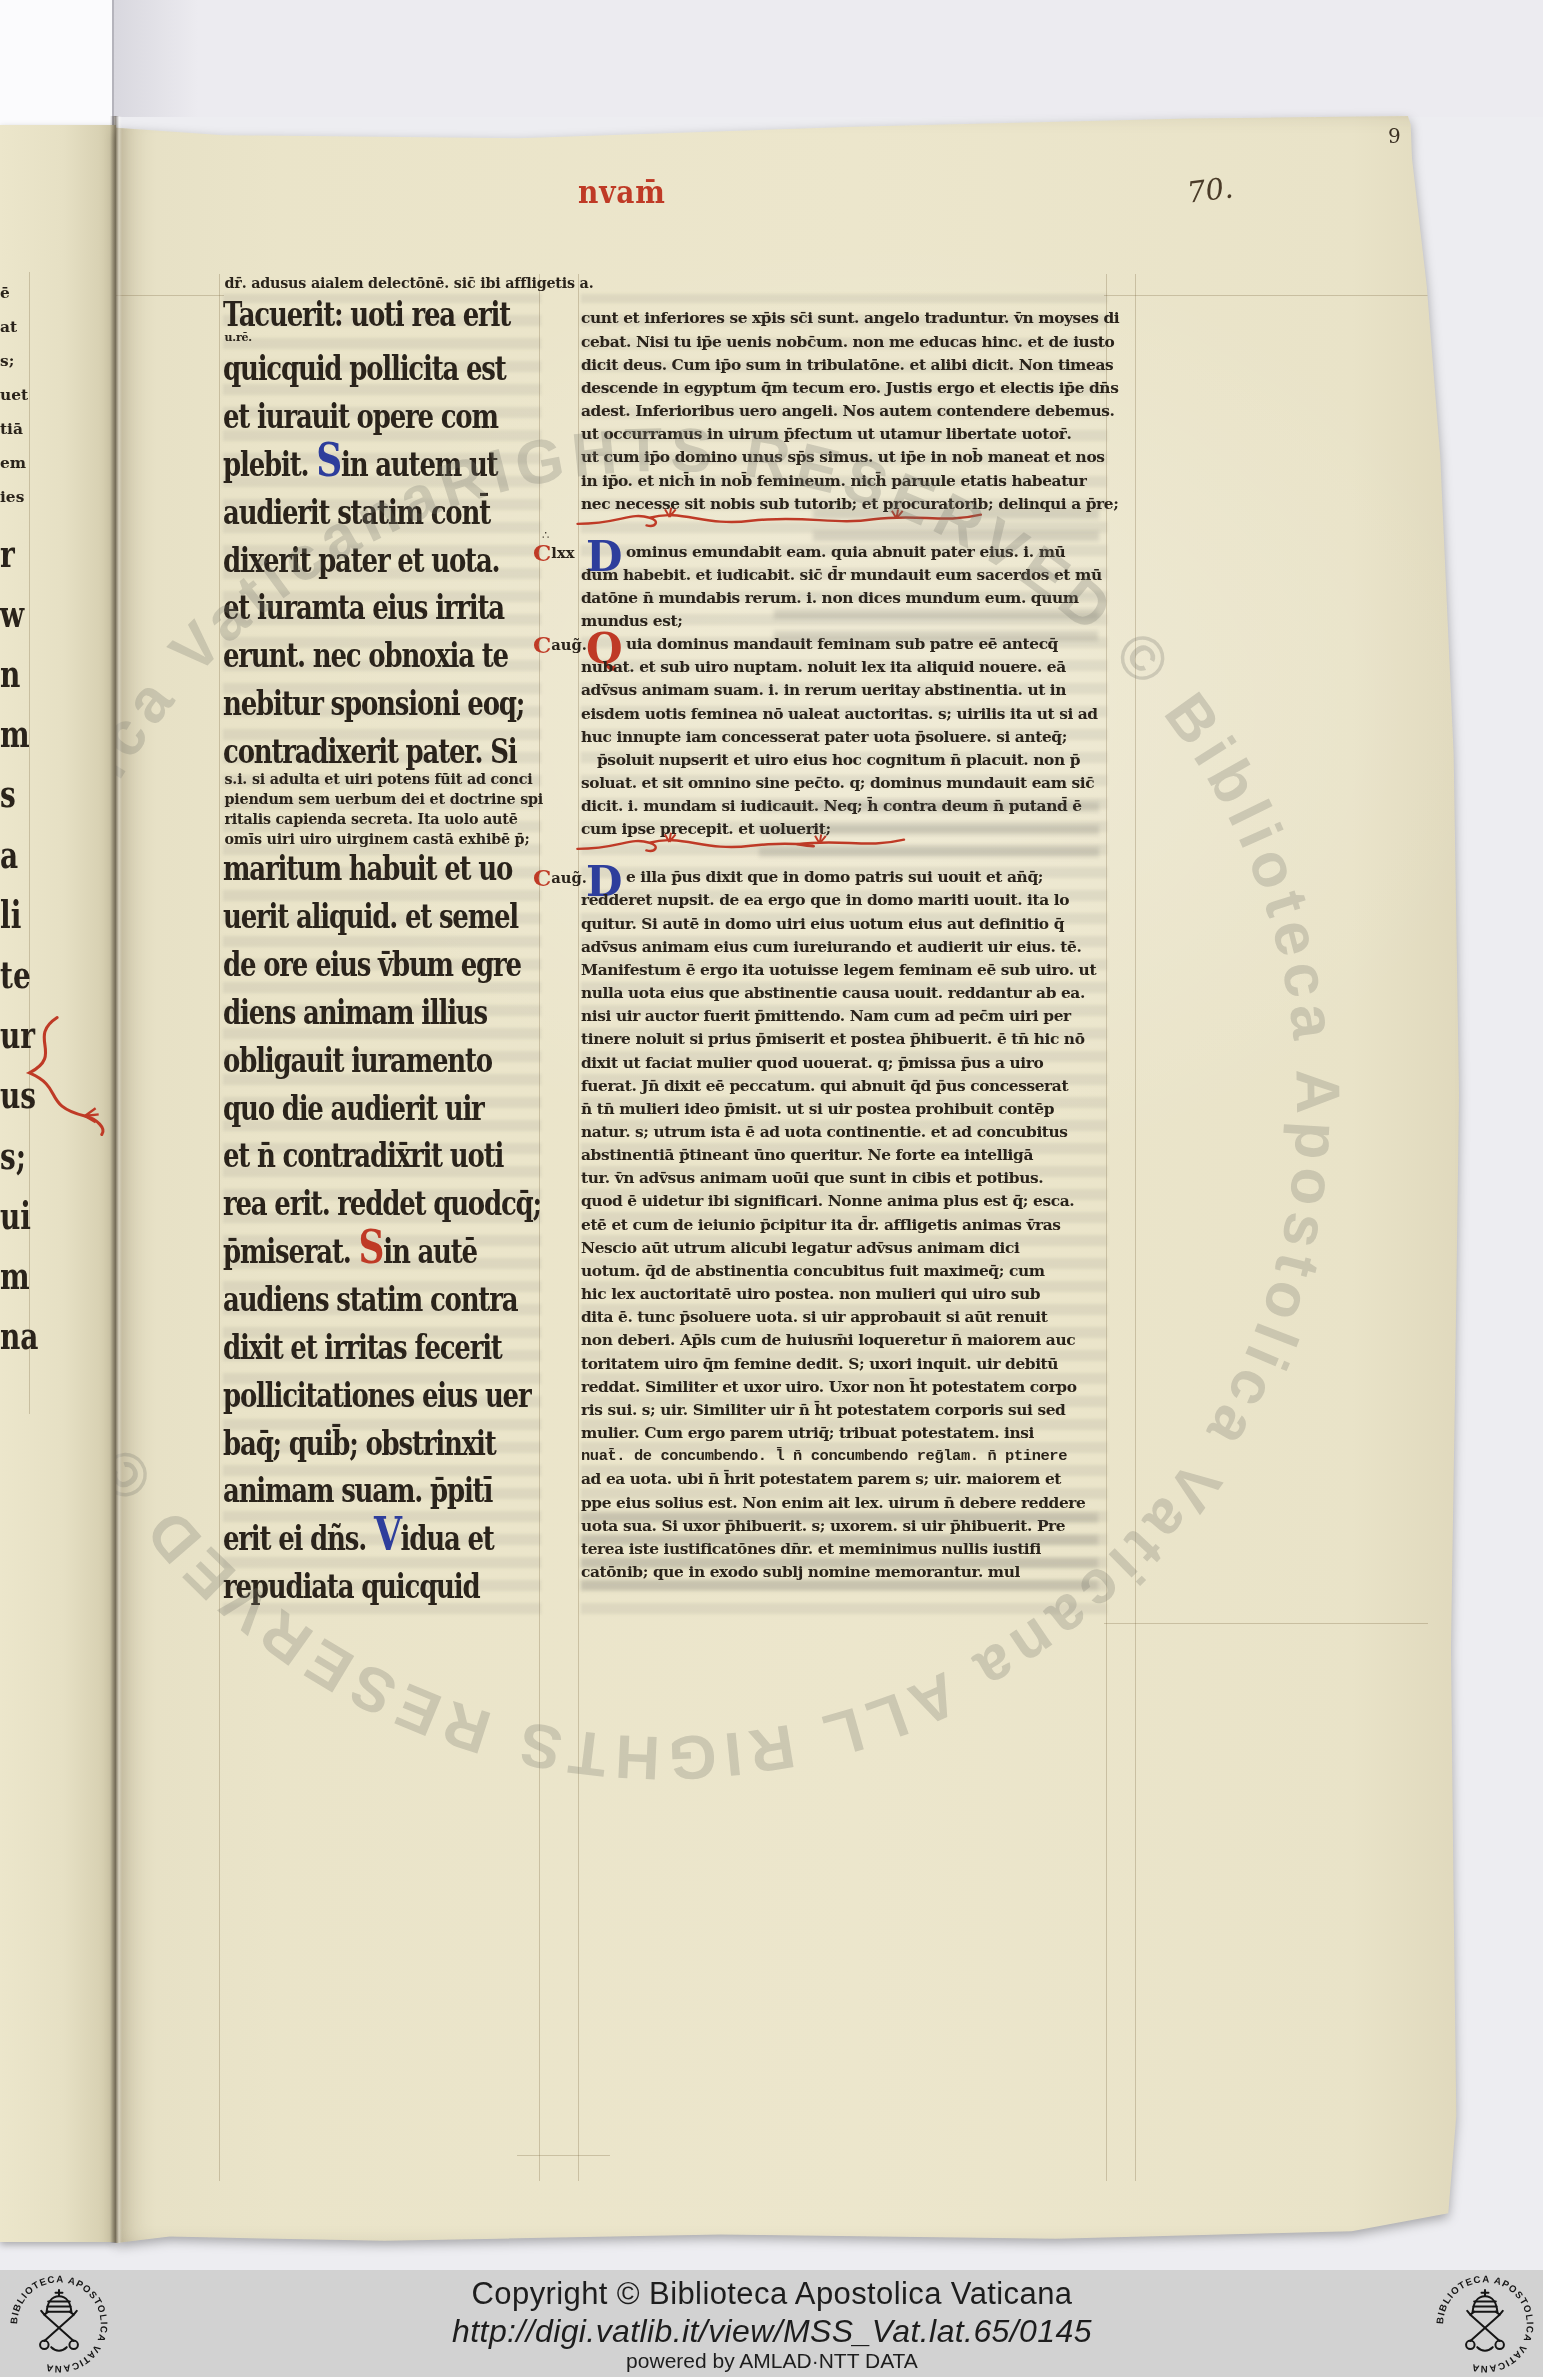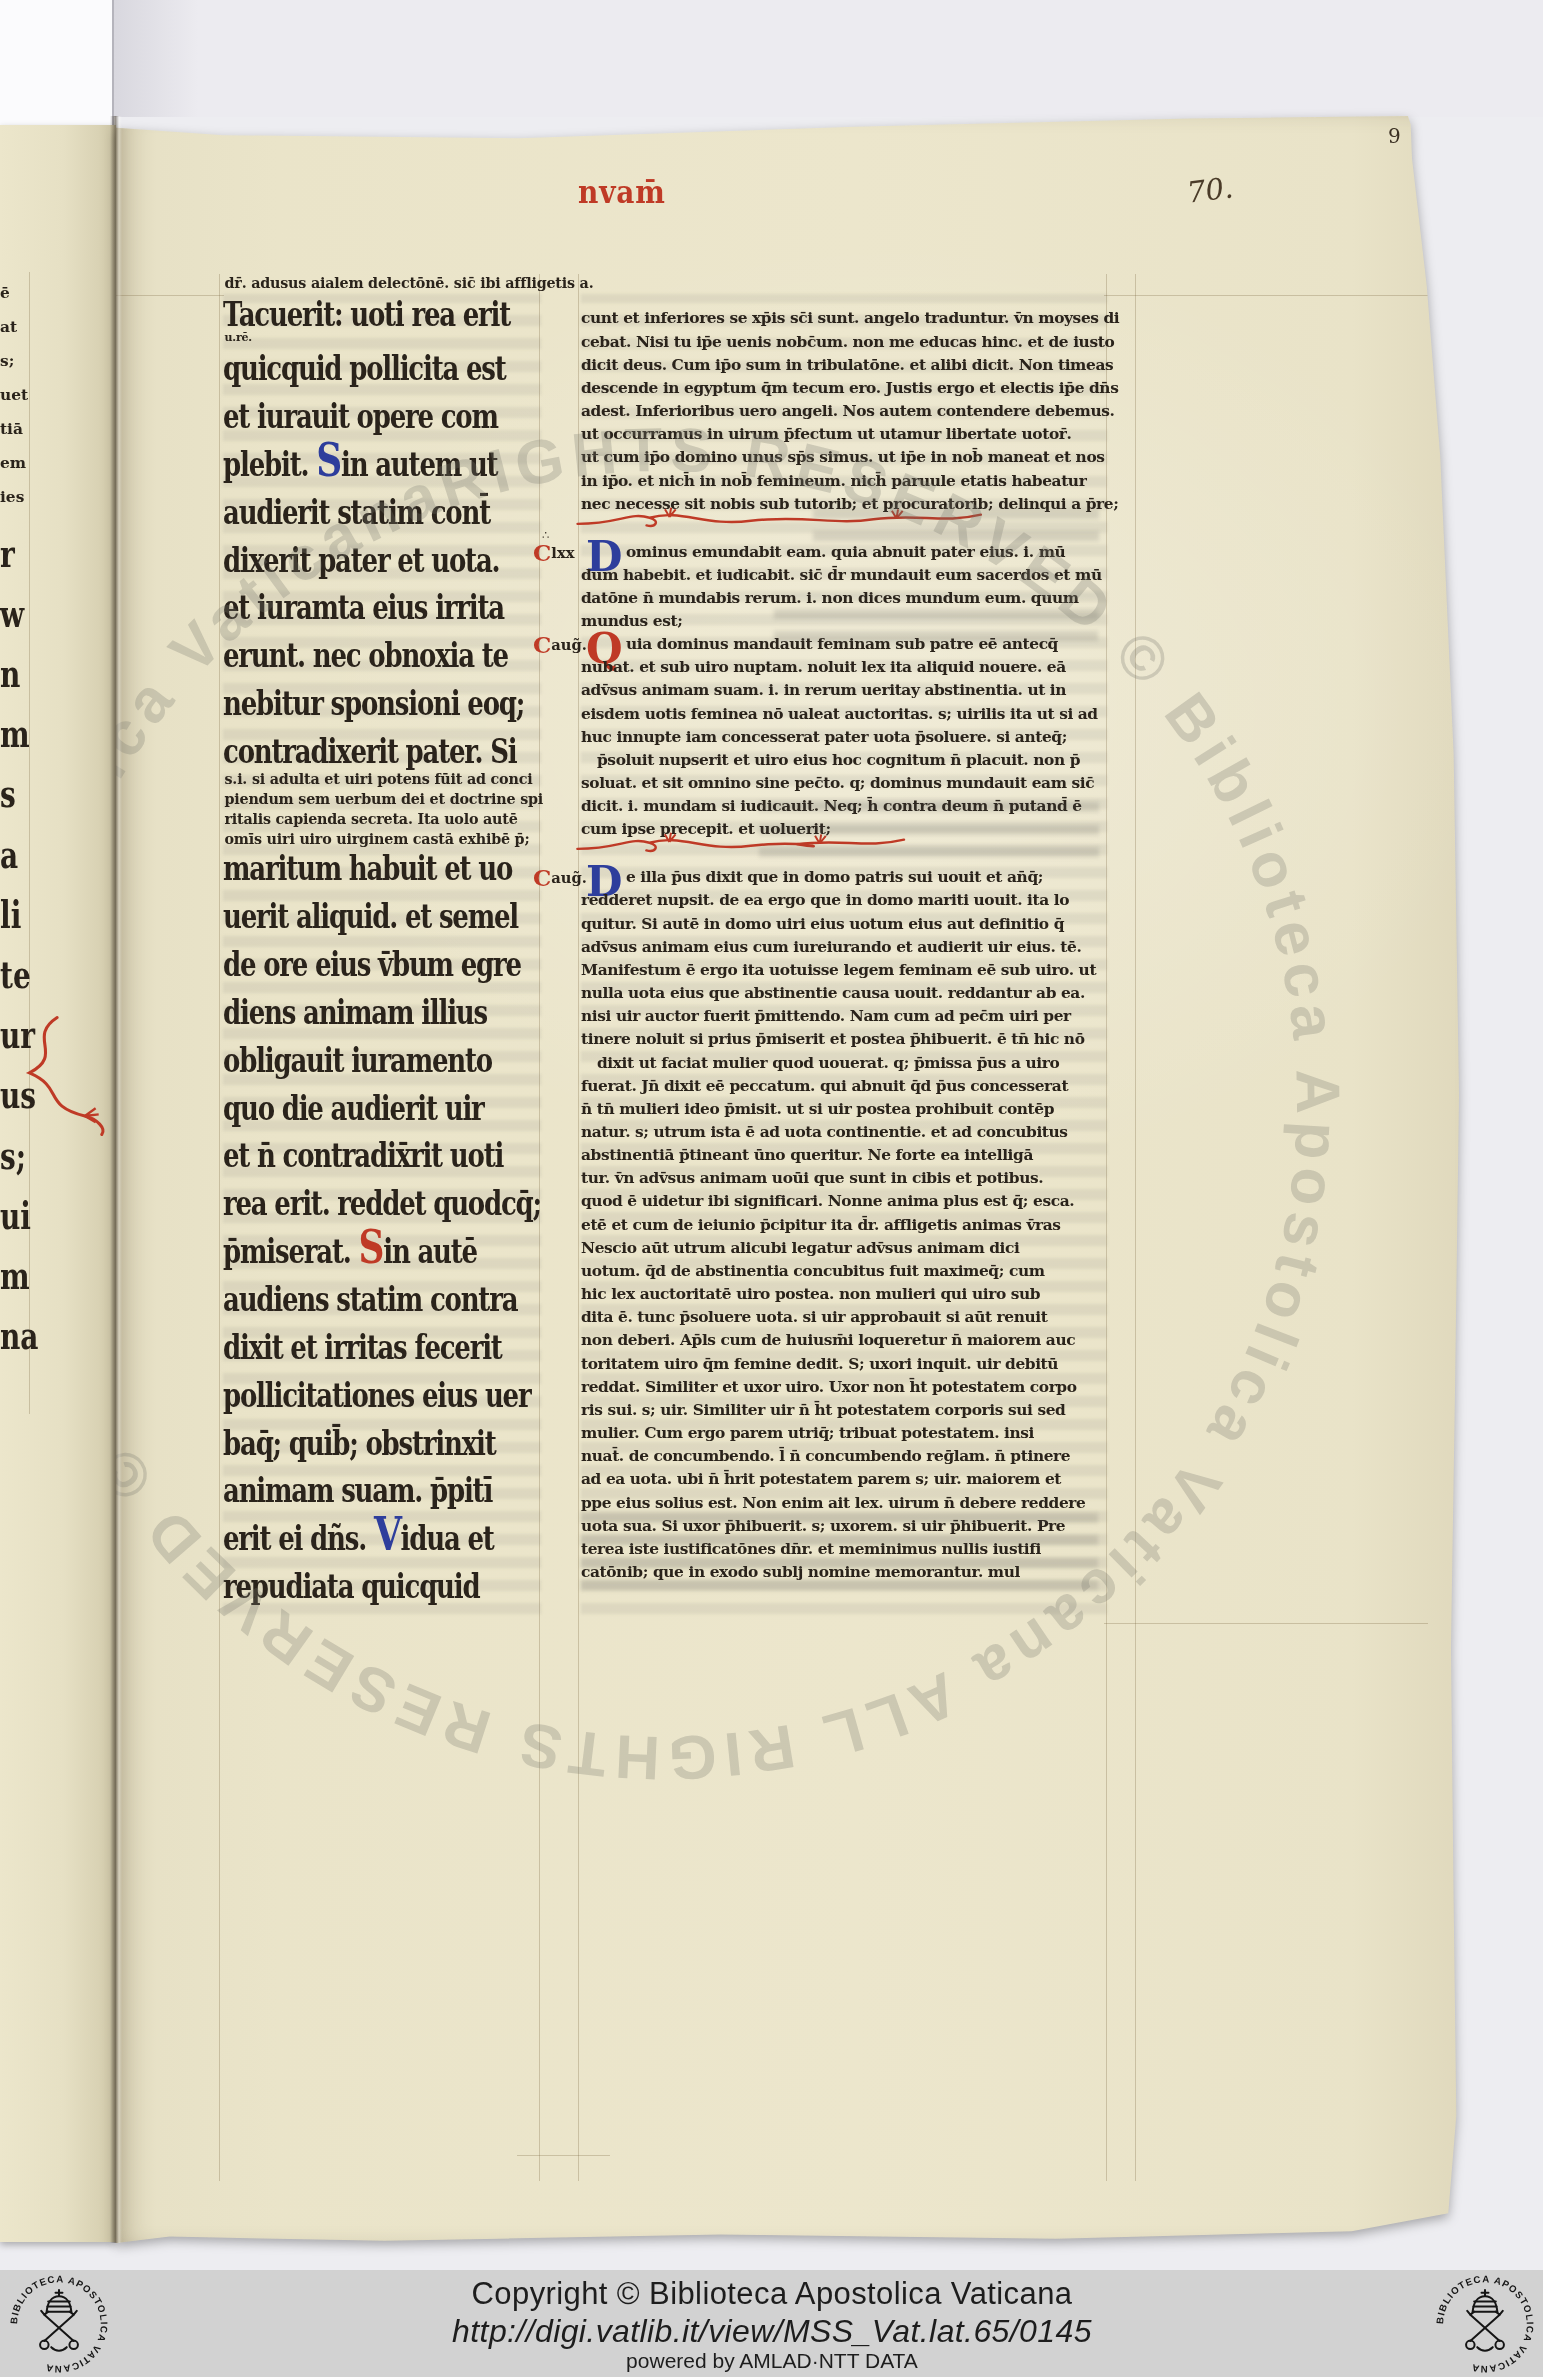--- a/index.html
+++ b/index.html
@@ -202,38 +202,38 @@
   <path d="M124,13 l-6,-10 m6,10 l2,-12 m-2,12 l8,-10 M320,15 l-6,-10 m6,10 l2,-12 m-2,12 l8,-10" fill="none" stroke="#bf3a26" stroke-width="2.6"></path>
           </svg></div>
         <div class="smline" style="top: 750px; left: 45px;"><span class="dropcap ini-blue" style="left: -40px;">D</span><span class="pl" style="left: -93px;"><span class="paraph">C</span>aug̃.</span>e illa p̄us dixit que in domo patris sui uouit et an̄q̄;</div>
         <div class="smline" style="top: 773px; left: 0px;">redderet nupsit. de ea ergo que in domo mariti uouit. ita lo</div>
         <div class="smline" style="top: 797px; left: 0px;">quitur. Si autē in domo uiri eius uotum eius aut definitio q̄</div>
         <div class="smline" style="top: 820px; left: 0px;">adv̄sus animam eius cum iureiurando et audierit uir eius. tē.</div>
         <div class="smline" style="top: 843px; left: 0px;">Manifestum ē ergo ita uotuisse legem feminam eē sub uiro. ut</div>
         <div class="smline" style="top: 866px; left: 0px;">nulla uota eius que abstinentie causa uouit. reddantur ab ea.</div>
         <div class="smline" style="top: 889px; left: 0px; text-align: center;">nisi uir auctor fuerit p̄mittendo. Nam cum ad pec̄m uiri per</div>
         <div class="smline" style="top: 912px; left: 0px;">tinere noluit si prius p̄miserit et postea p̄hibuerit. ē tn̄ hic nō</div>
-        <div class="smline" style="top: 936px; left: 0px; margin-left: 16px;">dixit ut faciat mulier quod uouerat. q; p̄missa p̄us a uiro</div>
+        <div class="smline" style="top: 936px; left: 0px;">dixit ut faciat mulier quod uouerat. q; p̄missa p̄us a uiro</div>
         <div class="smline" style="top: 959px; left: 0px;">fuerat. Jn̄ dixit eē peccatum. qui abnuit q̄d p̄us concesserat</div>
         <div class="smline" style="top: 982px; left: 0px;">n̄ tn̄ mulieri ideo p̄misit. ut si uir postea prohibuit contēp</div>
         <div class="smline" style="top: 1005px; left: 0px;">natur. s; utrum ista ē ad uota continentie. et ad concubitus</div>
         <div class="smline" style="top: 1028px; left: 0px;">abstinentiā p̄tineant ūno queritur. Ne forte ea intelligā</div>
         <div class="smline" style="top: 1051px; left: 0px;">tur. v̄n adv̄sus animam uoūi que sunt in cibis et potibus.</div>
         <div class="smline" style="top: 1074px; left: 0px;">quod ē uidetur ibi significari. Nonne anima plus est q̄; esca.</div>
         <div class="smline" style="top: 1098px; left: 0px;">etē et cum de ieiunio p̄cipitur ita d̄r. affligetis animas v̄ras</div>
         <div class="smline" style="top: 1121px; left: 0px;">Nescio aūt utrum alicubi legatur adv̄sus animam dici</div>
         <div class="smline" style="top: 1144px; left: 0px;">uotum. q̄d de abstinentia concubitus fuit maximeq̄; cum</div>
         <div class="smline" style="top: 1167px; left: 0px;">hic lex auctoritatē uiro postea. non mulieri qui uiro sub</div>
         <div class="smline" style="top: 1190px; left: 0px;">dita ē. tunc p̄soluere uota. si uir approbauit si aūt renuit</div>
         <div class="smline" style="top: 1213px; left: 0px;">non deberi. Ap̄ls cum de huiusm̄i loqueretur n̄ maiorem auc</div>
         <div class="smline" style="top: 1237px; left: 0px;">toritatem uiro q̄m femine dedit. S; uxori inquit. uir debitū</div>
         <div class="smline" style="top: 1260px; left: 0px;">reddat. Similiter et uxor uiro. Uxor non h̄t potestatem corpo</div>
         <div class="smline" style="top: 1283px; left: 0px;">ris sui. s; uir. Similiter uir n̄ h̄t potestatem corporis sui sed</div>
         <div class="smline" style="top: 1306px; left: 0px;">mulier. Cum ergo parem utriq̄; tribuat potestatem. insi</div>
-        <div class="smline" style="top: 1329px; left: 0px;">nuat̄. de concumbendo. l̄ n̄ concumbendo reḡlam. n̄ ptinere</div>
+        <div class="smline" style="top: 1329px; left: 0px; font-family: Liberation Mono, monospace;">nuat̄. de concumbendo. l̄ n̄ concumbendo reḡlam. n̄ ptinere</div>
         <div class="smline" style="top: 1352px; left: 0px;">ad ea uota. ubi n̄ h̄rit potestatem parem s; uir. maiorem et</div>
         <div class="smline" style="top: 1376px; left: 0px;">ppe eius solius est. Non enim ait lex. uirum n̄ debere reddere</div>
         <div class="smline" style="top: 1399px; left: 0px;">uota sua. Si uxor p̄hibuerit. s; uxorem. si uir p̄hibuerit. Pre</div>
         <div class="smline" style="top: 1422px; left: 0px;">terea iste iustificatōnes dn̄r. et meminimus nullis iustifi</div>
         <div class="smline" style="top: 1445px; left: 0px;">catōnib; que in exodo sublj nomine memorantur. mul</div>
         <div class="ghost" style="left: 232px; top: 386px; width: 286px; height: 39px;"></div>
         <div class="ghost" style="left: 193px; top: 479px; width: 324px; height: 46px;"></div>
         <div class="ghost" style="left: 178px; top: 679px; width: 340px; height: 62px;"></div>
         <div class="ghost" style="left: 0px; top: 1389px; width: 517px; height: 85px;"></div>
       </div>

